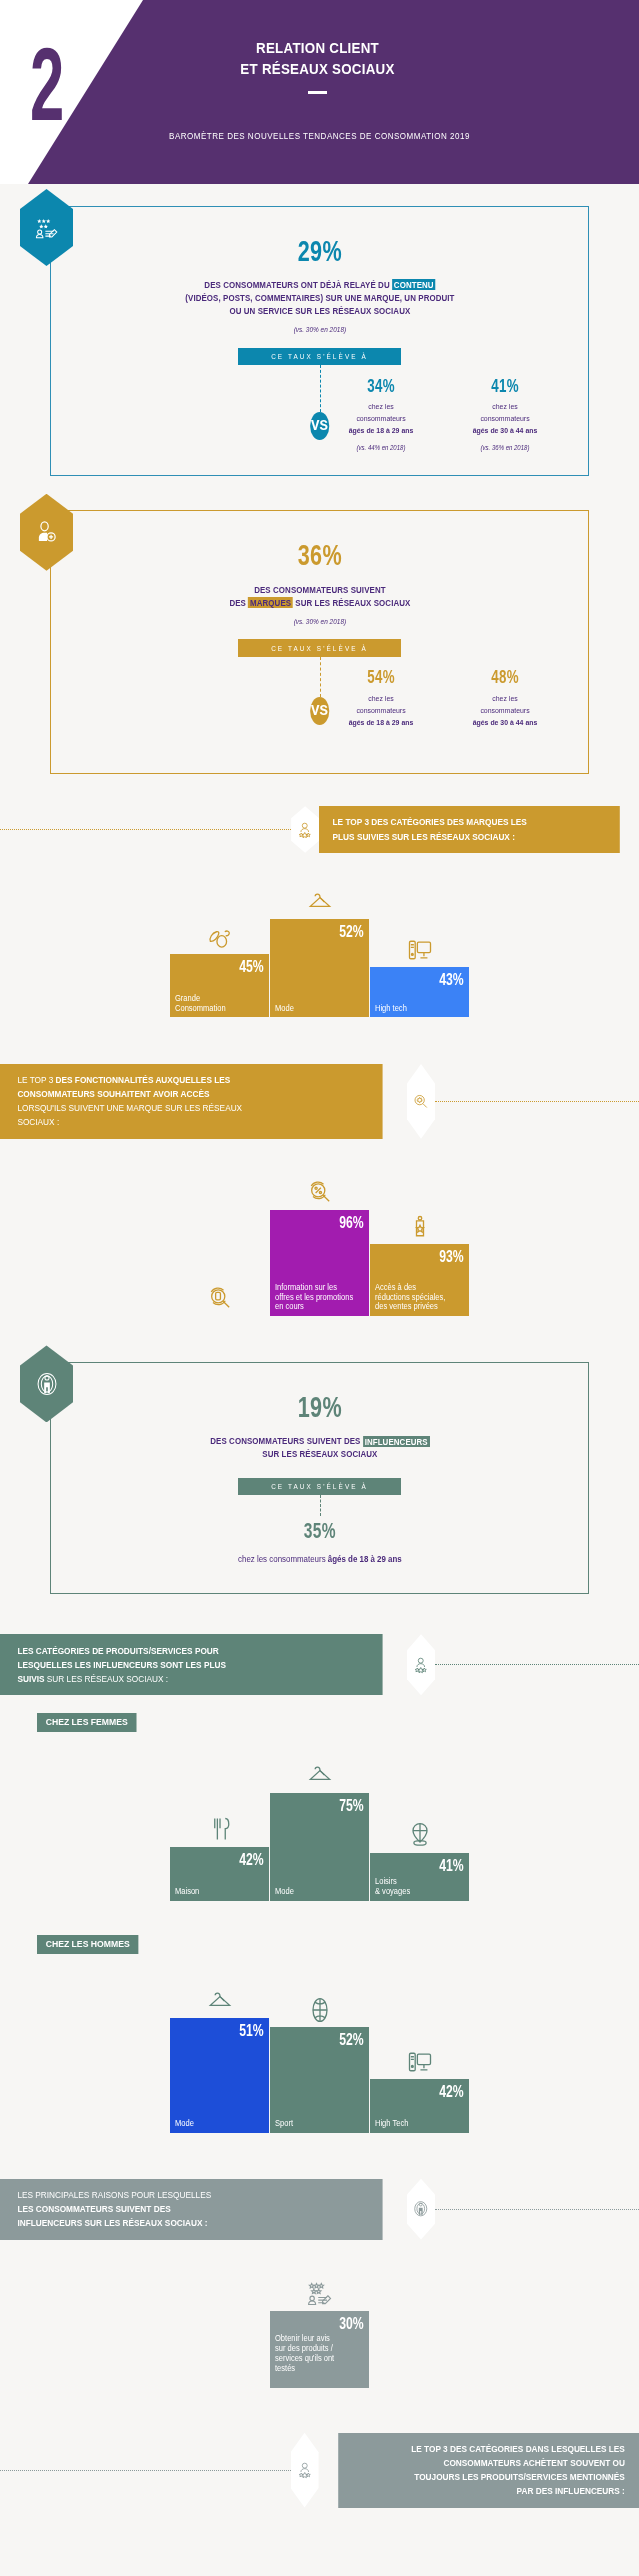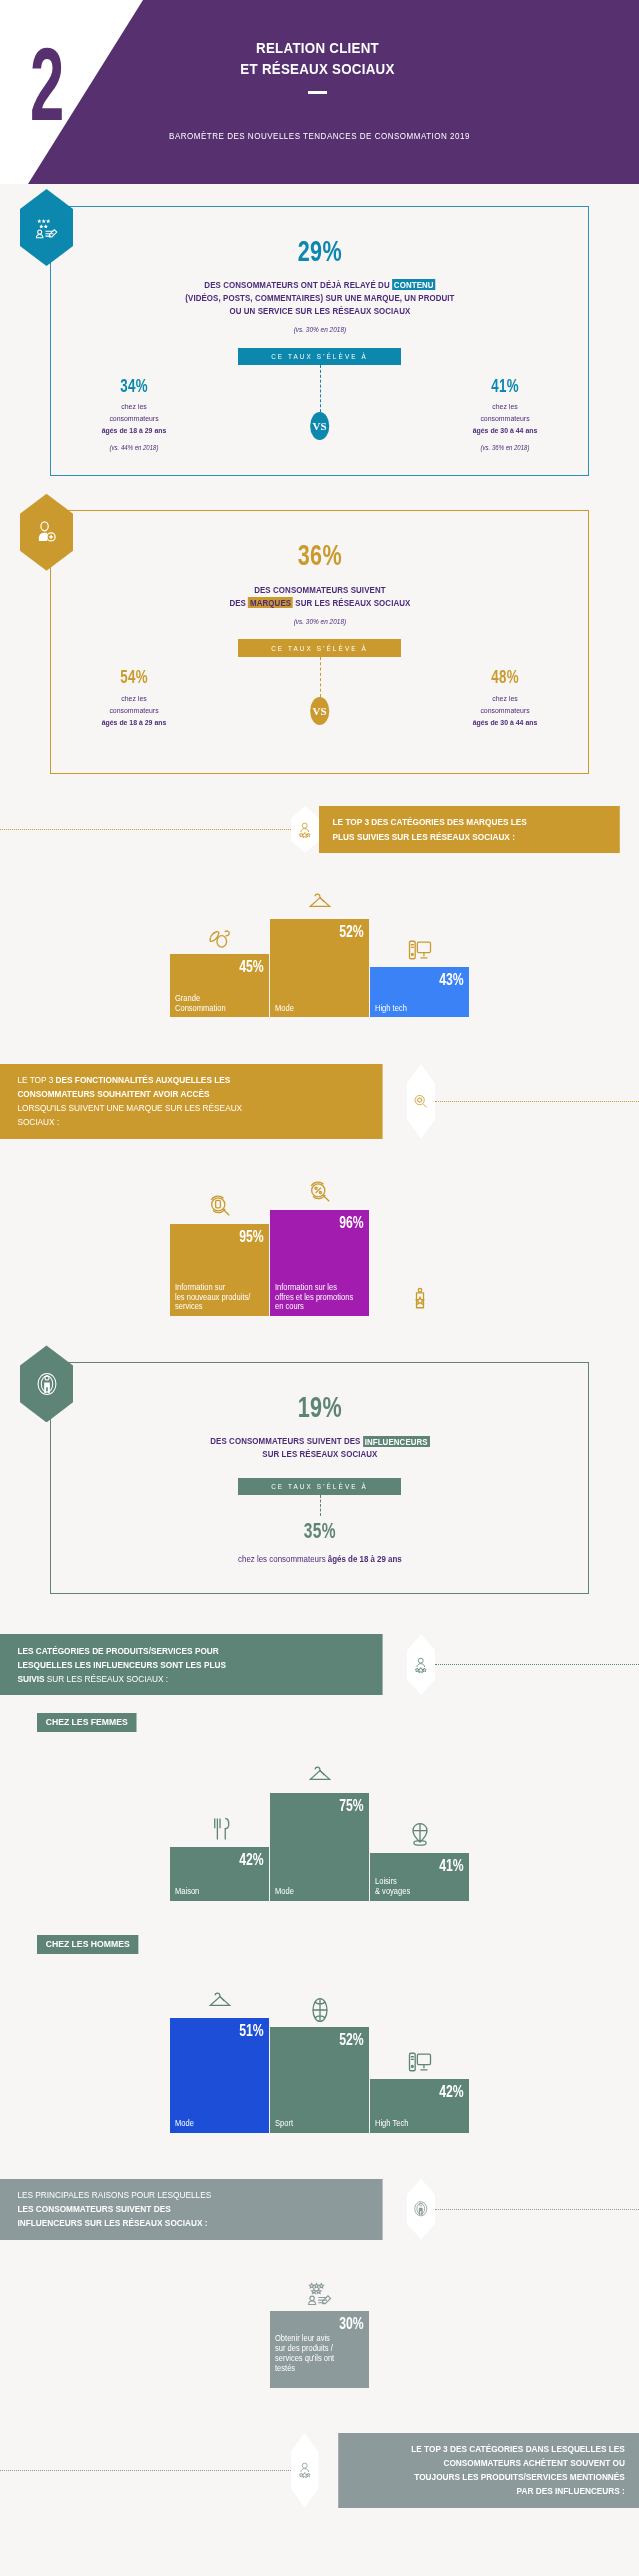--- a/index.html
+++ b/index.html
@@ -93,41 +93,41 @@
     font-family: "Liberation Sans Narrow","Liberation Sans",sans-serif;
     transform: scaleX(0.9);
   }
   .taux-bar {
     margin: 13.4px auto 0;
     width: 163px; height: 17.5px;
     display: flex; align-items: center; justify-content: center;
     color: #fff; font-size: 6.4px; letter-spacing: 2.1px;
     font-family: "Liberation Sans Narrow","Liberation Sans",sans-serif;
   }
-  .vs-row { position: relative; display: flex; justify-content: space-between; padding-top: 11.3px; }
+  .vs-row { position: relative; display: flex; justify-content: flex-end; padding-top: 11.3px; }
   .vs-col { width: 124px; text-align: center; }
   .vs-col .pct {
     font-size: 18.5px; font-weight: 700; line-height: 1;
     font-family: "Liberation Sans Narrow","Liberation Sans",sans-serif;
     transform: scaleX(0.72); letter-spacing: 0.5px;
   }
   .vs-col .lab {
     margin-top: 6.2px; font-size: 7.7px; line-height: 1.55; color: #4b2a7b;
     font-family: "Liberation Sans Narrow","Liberation Sans",sans-serif;
     transform: scaleX(0.9);
   }
   .vs-col .lab b { font-weight: 700; }
   .vs-col .note { margin-top: 7.2px; font-style: italic; font-size: 6.7px;
     font-family: "Liberation Sans Narrow","Liberation Sans",sans-serif; transform: scaleX(0.9); }
   .vs-chip {
     position: absolute; left: 50%; transform: translateX(-50%);
     top: 47px; width: 19.6px; height: 28px; border-radius: 50%;
     display: flex; align-items: center; justify-content: center;
-    color: #fff; font-weight: 700; font-size: 11px;
-    font-family: Liberation Serif, serif;
+    color: #fff; font-weight: 700; font-size: 14px;
+    font-family: Liberation Mono, monospace;
     z-index: 3;
   }
   .vs-dash {
     position: absolute; left: 50%; top: 0; width: 0; height: 52px;
     border-left: 1px dashed #0c87ae;
   }
 
   
   .banner { position: relative; display: flex; align-items: stretch; margin-top: 20.6px; }
   .banner-bar {
@@ -387,24 +387,20 @@
   <div class="podium" style="margin-top:31px">
     <div class="pod-col">
       <div class="pod-icon">
         <svg viewBox="0 0 64 64" fill="none" stroke="#cb9a2e" stroke-width="3">
           <circle cx="28" cy="26" r="15"></circle>
             <path d="M39 37l14 14"></path>
           <rect x="22" y="17" width="11" height="17" rx="3"></rect>
           <path d="M12 16a18 18 0 0128-4M44 36a18 18 0 01-28 4"></path>
         </svg>
       </div>
-      <div class="pod-bar" style="background:#cb9a2e;height:92px">
-        <div class="pod-pct">95%</div>
-        <div class="pod-lab">Information sur<br>les nouveaux produits/<br>services</div>
-      </div>
     </div>
     <div class="pod-col">
       <div class="pod-icon">
         <svg viewBox="0 0 64 64" fill="none" stroke="#cb9a2e" stroke-width="3">
           <circle cx="28" cy="26" r="15"></circle>
             <path d="M39 37l14 14"></path>
           <path d="M22 32l12-12"></path>
             <circle cx="23" cy="21" r="2.5"></circle>
             <circle cx="33" cy="31" r="2.5"></circle>
           <path d="M12 16a18 18 0 0128-4M44 36a18 18 0 01-28 4"></path>
@@ -415,20 +411,24 @@
         <div class="pod-lab">Information sur les<br>offres et les promotions<br>en cours</div>
       </div>
     </div>
     <div class="pod-col">
       <div class="pod-icon">
         <svg viewBox="0 0 64 64" fill="none" stroke="#cb9a2e" stroke-width="3">
           <path d="M24 18h16v34H24z" rx="3"></path>
             <circle cx="32" cy="12" r="4"></circle>
           <path d="M32 28l2.5 5.2 5.5.7-4 3.8 1 5.5-5-2.8-5 2.8 1-5.5-4-3.8 5.5-.7z"></path>
         </svg>
+      </div>
+      <div class="pod-bar" style="background:#cb9a2e;height:72px">
+        <div class="pod-pct">93%</div>
+        <div class="pod-lab">Accès à des<br>réductions spéciales,<br>des ventes privées</div>
       </div>
     </div>
   </div>
 
   
   <div style="height:46px" class="sp"></div>
   <div class="card-wrap">
     <div class="card" style="border-color:#5e8478;padding:29px 20.6px 29px;">
       <div class="badge" style="background:#5e8478">
         <svg viewBox="0 0 64 64" fill="none" stroke="#fff" stroke-width="2.6">

